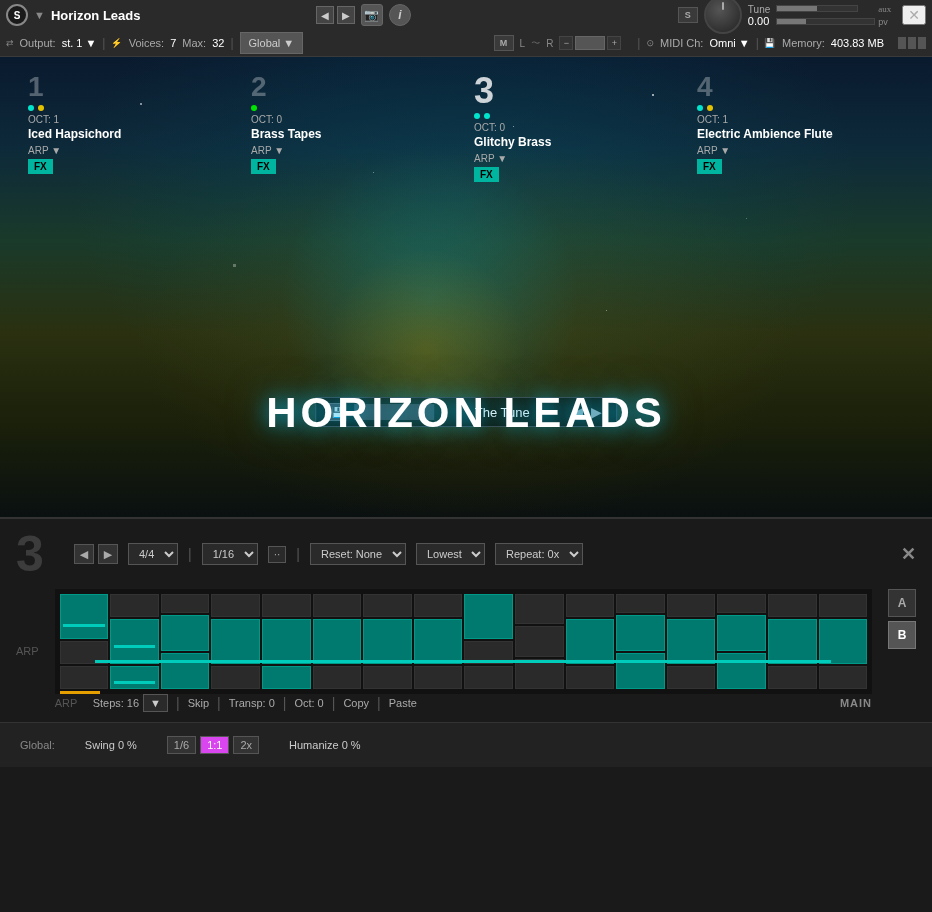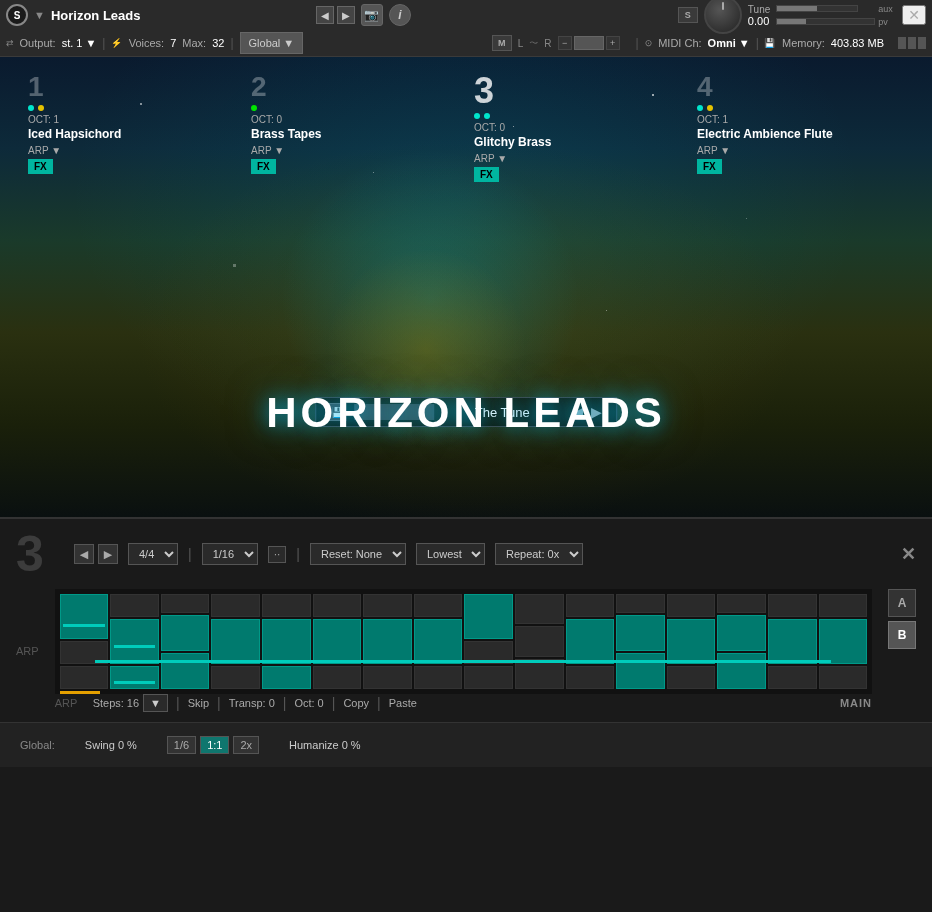--- a/index.html
+++ b/index.html
@@ -325,21 +325,21 @@
     }
     .ratio-btn {
       background: #333;
       border: 1px solid #555;
       color: #aaa;
       padding: 2px 6px;
       cursor: pointer;
       font-size: 11px;
     }
     .ratio-btn.active {
-      background: #0f766e;
+      background: #d946ef;
       color: #fff;
     }
 
     
     .bottom-nav {
       background: #1a1a1a;
       border-top: 1px solid #333;
       height: 45px;
       display: flex;
       align-items: center;
@@ -495,21 +495,21 @@
       <div style="flex:1;"></div>
 
       <div style="display:flex; align-items:center; gap:6px;">
         <div class="smbox">S</div>
         <div class="tune-knob"></div>
         <div>
           <div style="font-size:10px; color:#aaa;">Tune</div>
           <div style="font-size:11px; color:#fff;">0.00</div>
         </div>
         <div style="display:flex; flex-direction:column; gap:3px; width:120px;">
-          <div style="display:flex; align-items:center; gap:20px;">
+          <div style="display:flex; align-items:center; gap:20px;font-family:Liberation Serif, serif;">
             <div style="flex:1; height:7px; background:#333; border:1px solid #444;">
               <div style="width:50%; height:100%; background:#777;"></div>
             </div>
             <span style="font-size:9px; color:#888; min-width:18px;">aux</span>
           </div>
           <div style="display:flex; align-items:center; gap:3px;">
             <div style="flex:1; height:7px; background:#333; border:1px solid #444;">
               <div style="width:30%; height:100%; background:#777;"></div>
             </div>
             <span style="font-size:9px; color:#888; min-width:18px;">pv</span>
@@ -543,21 +543,21 @@
       <span style="font-size:10px; color:#888;">R</span>
       <div class="plus-minus">
         <button class="pm-btn">−</button>
         <div style="width:30px; height:14px; background:#555; border:1px solid #666;"></div>
         <button class="pm-btn">+</button>
       </div>
 
       <span class="row-sep" style="margin-left:10px;">|</span>
       <span style="font-size:9px; color:#888;">⊙</span>
       <span class="row-text">MIDI Ch:</span>
-      <span class="row-val" style="cursor:pointer;font-weight:bold;">Omni ▼</span>
+      <span class="row-val" style="cursor:pointer;">Omni ▼</span>
       <span class="row-sep">|</span>
       <span style="font-size:9px; color:#888;">💾</span>
       <span class="row-text">Memory:</span>
       <span class="row-val">403.83 MB</span>
 
       <div style="display:flex; gap:2px; margin-left:8px;">
         <div style="width:8px; height:12px; background:#555;"></div>
         <div style="width:8px; height:12px; background:#555;"></div>
         <div style="width:8px; height:12px; background:#555;"></div>
       </div>

